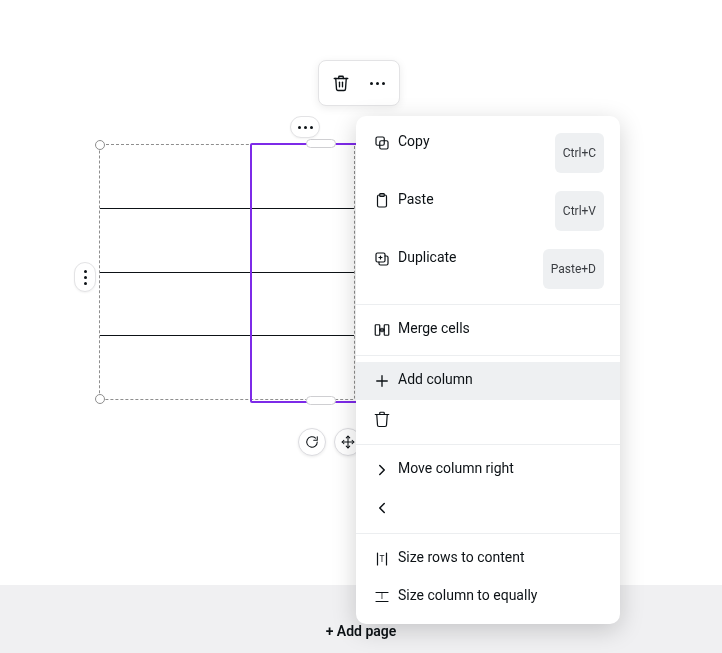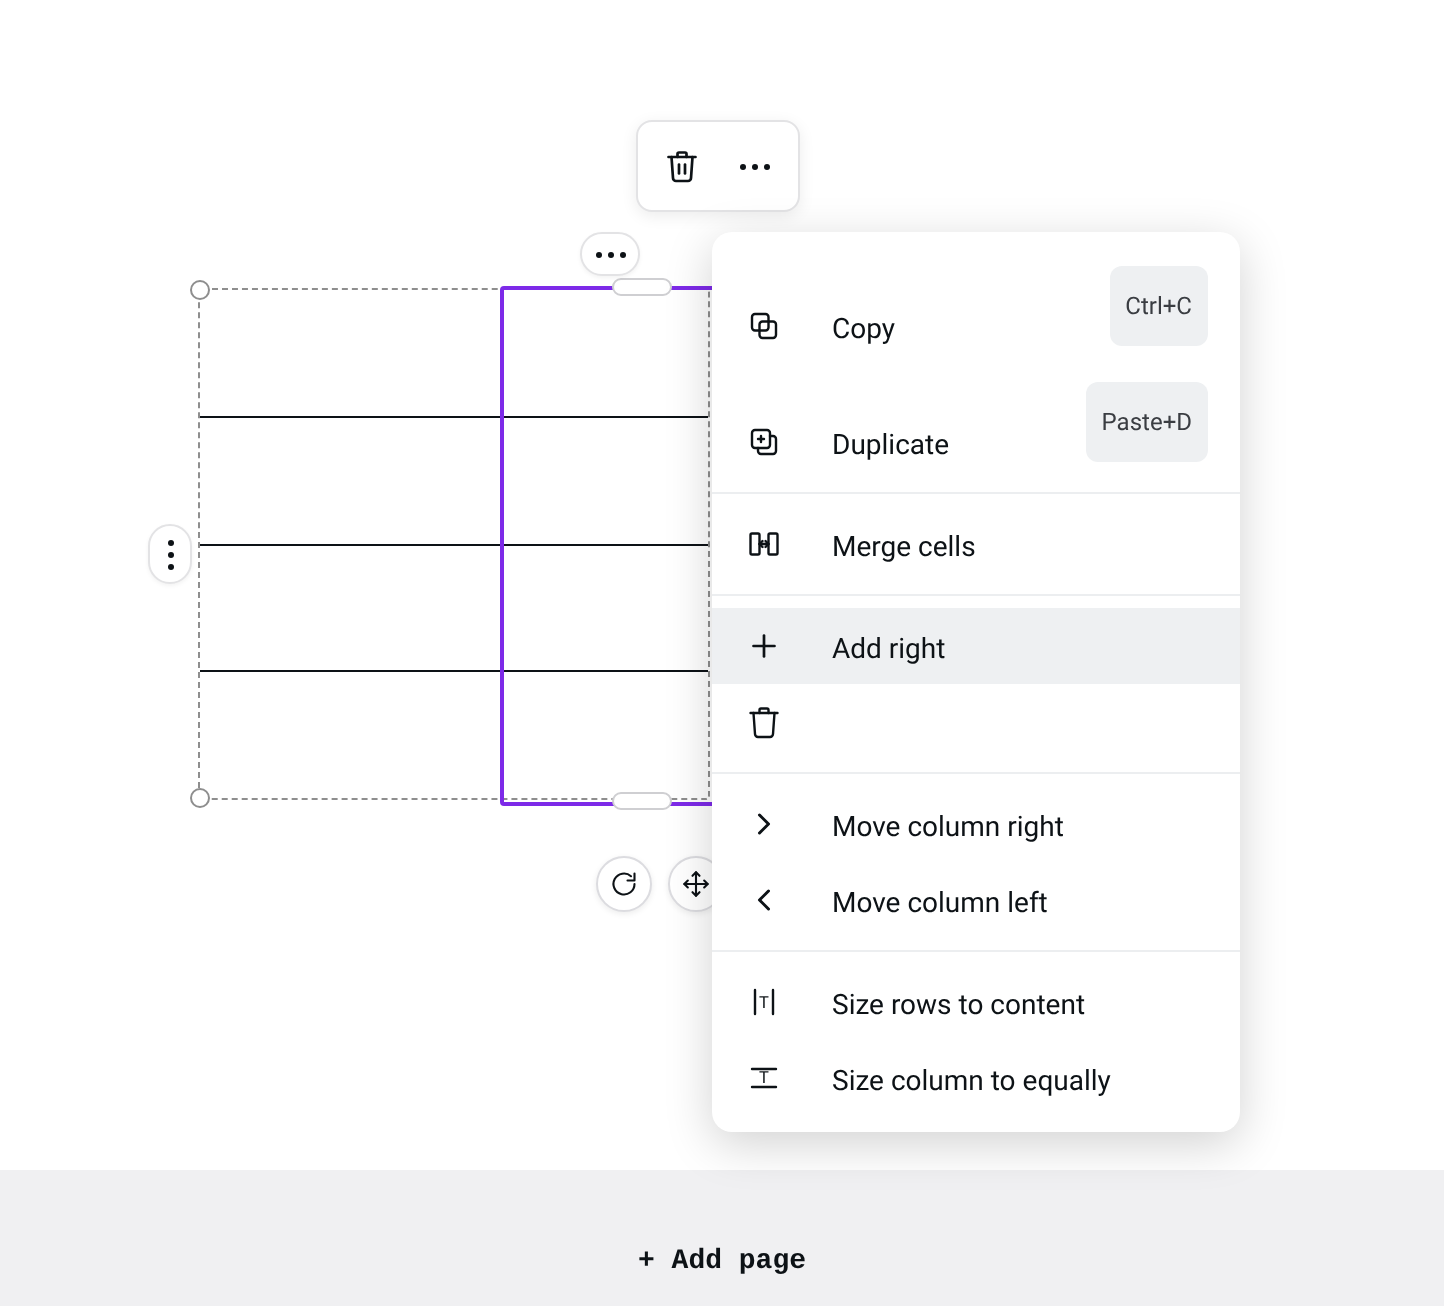--- a/index.html
+++ b/index.html
@@ -20,21 +20,20 @@
     height: 68px;
     background: #f0f0f2;
   }
   .add-page {
     position: absolute;
     left: 0; right: 0; bottom: 14px;
     text-align: center;
     font-size: 14px;
     font-weight: 600;
     color: #0d1216;
-    font-family: Liberation Mono, monospace;
   }
 
   
   .table-wrap {
     position: absolute;
     left: 99px;
     top: 144px;
     width: 256px;
     height: 256px;
     border: 1px dashed #8e8e8e;
@@ -159,22 +158,22 @@
     width: 264px;
     background:#fff;
     border-radius:10px;
     box-shadow: 0 6px 24px rgba(0,0,0,0.18);
     padding: 8px 0;
   }
   .ctx-section-sep {
     height:1px; background:#eceef0; margin:6px 0;
   }
   .mi {
-    display:flex; align-items:flex-end;
-    gap:24px;
+    display:flex; align-items:flex-start;
+    gap:6px;
     padding: 9px 16px;
     font-size:14px;
     cursor:pointer;
   }
   .mi.highlight { background:#eef0f2; }
   .mi .ico {
     width:20px; height:20px; flex:0 0 20px;
     display:flex; align-items:center; justify-content:center;
     color:#0d1216;
   }
@@ -275,20 +274,30 @@
     <span class="ico">
       <svg width="18" height="18" viewBox="0 0 24 24" fill="none" stroke="#0d1216" stroke-width="1.6" stroke-linecap="round" stroke-linejoin="round">
           <rect x="9" y="9" width="11" height="11" rx="2"></rect>
           <rect x="4" y="4" width="11" height="11" rx="2"></rect>
         </svg>
     </span>
     <span class="lbl">Copy</span>
     <span class="kbd">Ctrl+C</span>
   </div>
 
+  <div class="mi">
+    <span class="ico">
+      <svg width="18" height="18" viewBox="0 0 24 24" fill="none" stroke="#0d1216" stroke-width="1.6" stroke-linecap="round" stroke-linejoin="round">
+          <rect x="6" y="4" width="12" height="16" rx="2"></rect>
+          <rect x="9" y="2" width="6" height="4" rx="1"></rect>
+        </svg>
+    </span>
+    <span class="lbl">Paste</span>
+    <span class="kbd">Ctrl+V</span>
+  </div>
 
   <div class="mi">
     <span class="ico">
       <svg width="18" height="18" viewBox="0 0 24 24" fill="none" stroke="#0d1216" stroke-width="1.6" stroke-linecap="round" stroke-linejoin="round">
           <rect x="4" y="4" width="12" height="12" rx="2"></rect>
           <path d="M8 16v2a2 2 0 0 0 2 2h8a2 2 0 0 0 2-2v-8a2 2 0 0 0-2-2h-2"></path>
           <line x1="10" y1="8" x2="10" y2="12"></line>
           <line x1="8" y1="10" x2="12" y2="10"></line>
         </svg>
     </span>
@@ -314,21 +323,21 @@
 
   <div class="ctx-section-sep"></div>
 
   <div class="mi highlight">
     <span class="ico">
       <svg width="18" height="18" viewBox="0 0 24 24" fill="none" stroke="#0d1216" stroke-width="1.8" stroke-linecap="round">
           <line x1="12" y1="5" x2="12" y2="19"></line>
           <line x1="5" y1="12" x2="19" y2="12"></line>
         </svg>
     </span>
-    <span class="lbl">Add right</span>
+    <span class="lbl">Add column</span>
   </div>
 
   <div class="mi">
     <span class="ico">
       <svg width="18" height="18" viewBox="0 0 24 24" fill="none" stroke="#0d1216" stroke-width="1.6" stroke-linecap="round" stroke-linejoin="round">
           <polyline points="3 6 5 6 21 6"></polyline>
           <path d="M19 6l-1 14a2 2 0 0 1-2 2H8a2 2 0 0 1-2-2L5 6"></path>
           <path d="M9 6V4a1 1 0 0 1 1-1h4a1 1 0 0 1 1 1v2"></path>
         </svg>
     </span>
@@ -344,21 +353,20 @@
     </span>
     <span class="lbl">Move column right</span>
   </div>
 
   <div class="mi">
     <span class="ico">
       <svg width="18" height="18" viewBox="0 0 24 24" fill="none" stroke="#0d1216" stroke-width="2" stroke-linecap="round" stroke-linejoin="round">
           <polyline points="15 18 9 12 15 6"></polyline>
         </svg>
     </span>
-    <span class="lbl">Move column left</span>
   </div>
 
   <div class="ctx-section-sep"></div>
 
 
   <div class="mi">
     <span class="ico">
       <svg width="18" height="18" viewBox="0 0 24 24" fill="none" stroke="#0d1216" stroke-width="1.6" stroke-linecap="round" stroke-linejoin="round">
           <line x1="6" y1="4" x2="6" y2="20"></line>
           <line x1="18" y1="4" x2="18" y2="20"></line>

